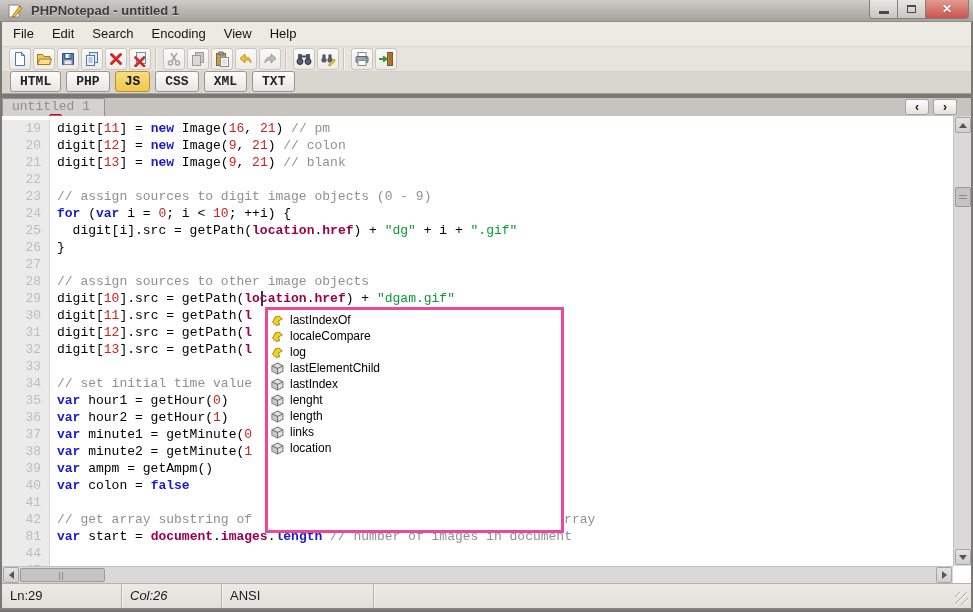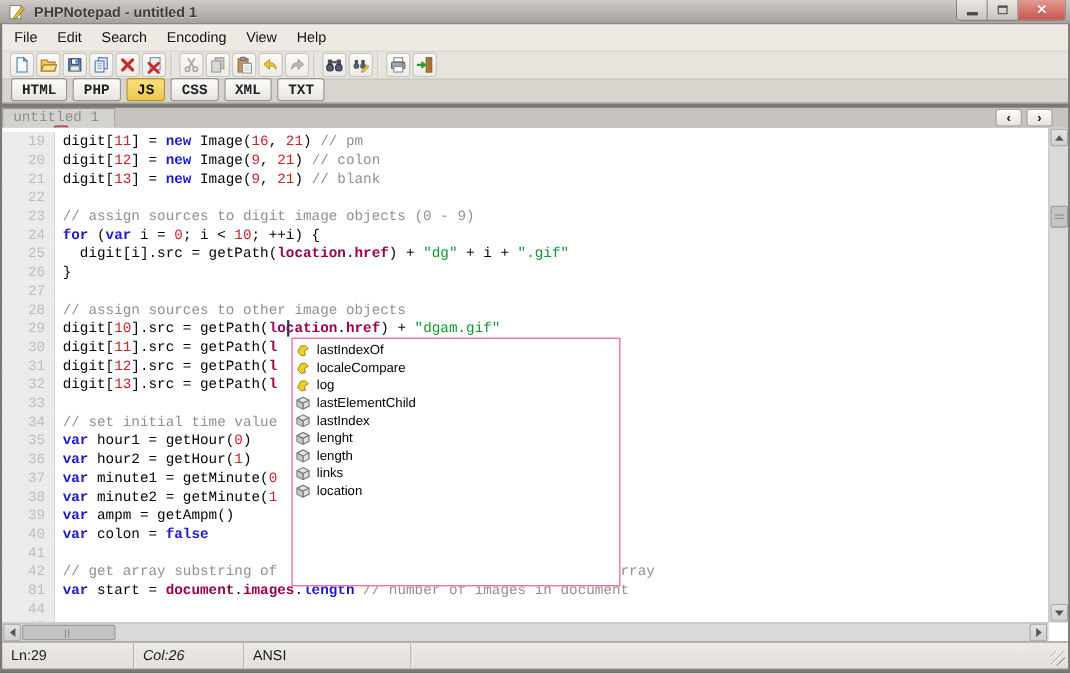--- a/index.html
+++ b/index.html
@@ -73,21 +73,21 @@
   .tk-p { color:#000; }
   .tk-k { color:#1a1acc; font-weight:bold; }
   .tk-n { color:#cc2222; }
   .tk-s { color:#0a9a30; }
   .tk-c { color:#909090; }
   .tk-m { color:#99004d; font-weight:bold; }
   .caret { position:absolute; width:2px; height:15px; background:#333355; z-index:5; }
 
   
   .autocomplete { position:absolute; left:263px; top:191px; width:299px; height:226px;
-    background:#fff; border:1px solid #ec4899; z-index:10; padding-top:2px; }
+    background:#fff; border:3px solid #ec4899; z-index:10; padding-top:2px; }
   .ac-item { height:16px; display:flex; align-items:center; padding-left:3px; }
   .ac-icon { width:13px; height:13px; margin-right:6px; flex:0 0 auto; }
   .ac-icon svg { display:block; width:13px; height:13px; }
   .ac-label { font-size:12px; color:#000; line-height:16px; }
 
   
   .vscroll { position:absolute; right:0; top:0; width:18px; height:450px; background:#d9d9d9;
     border-left:1px solid #c2c2c2; }
   .scroll-btn { position:absolute; left:1px; width:16px; height:16px; background:linear-gradient(#e3e3e3,#cfcfcf);
     border:1px solid #a6a6a6; border-radius:2px; display:flex; align-items:center; justify-content:center; }

